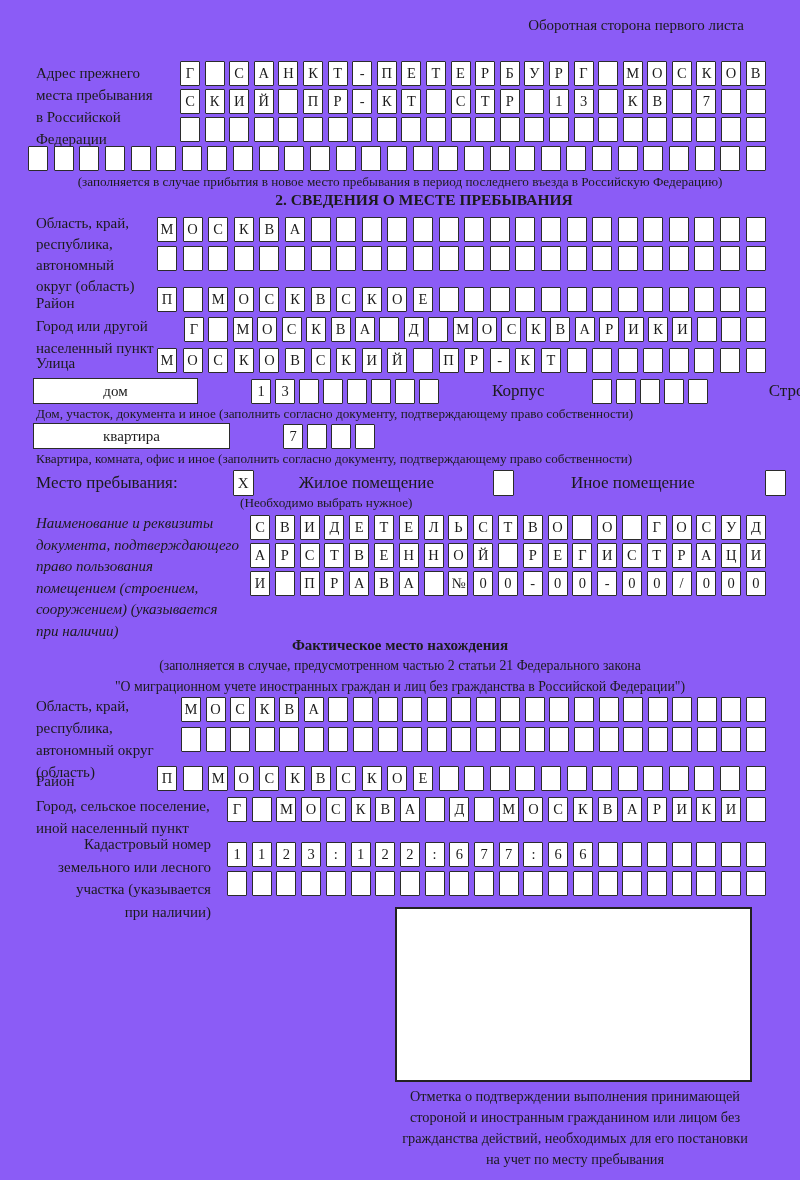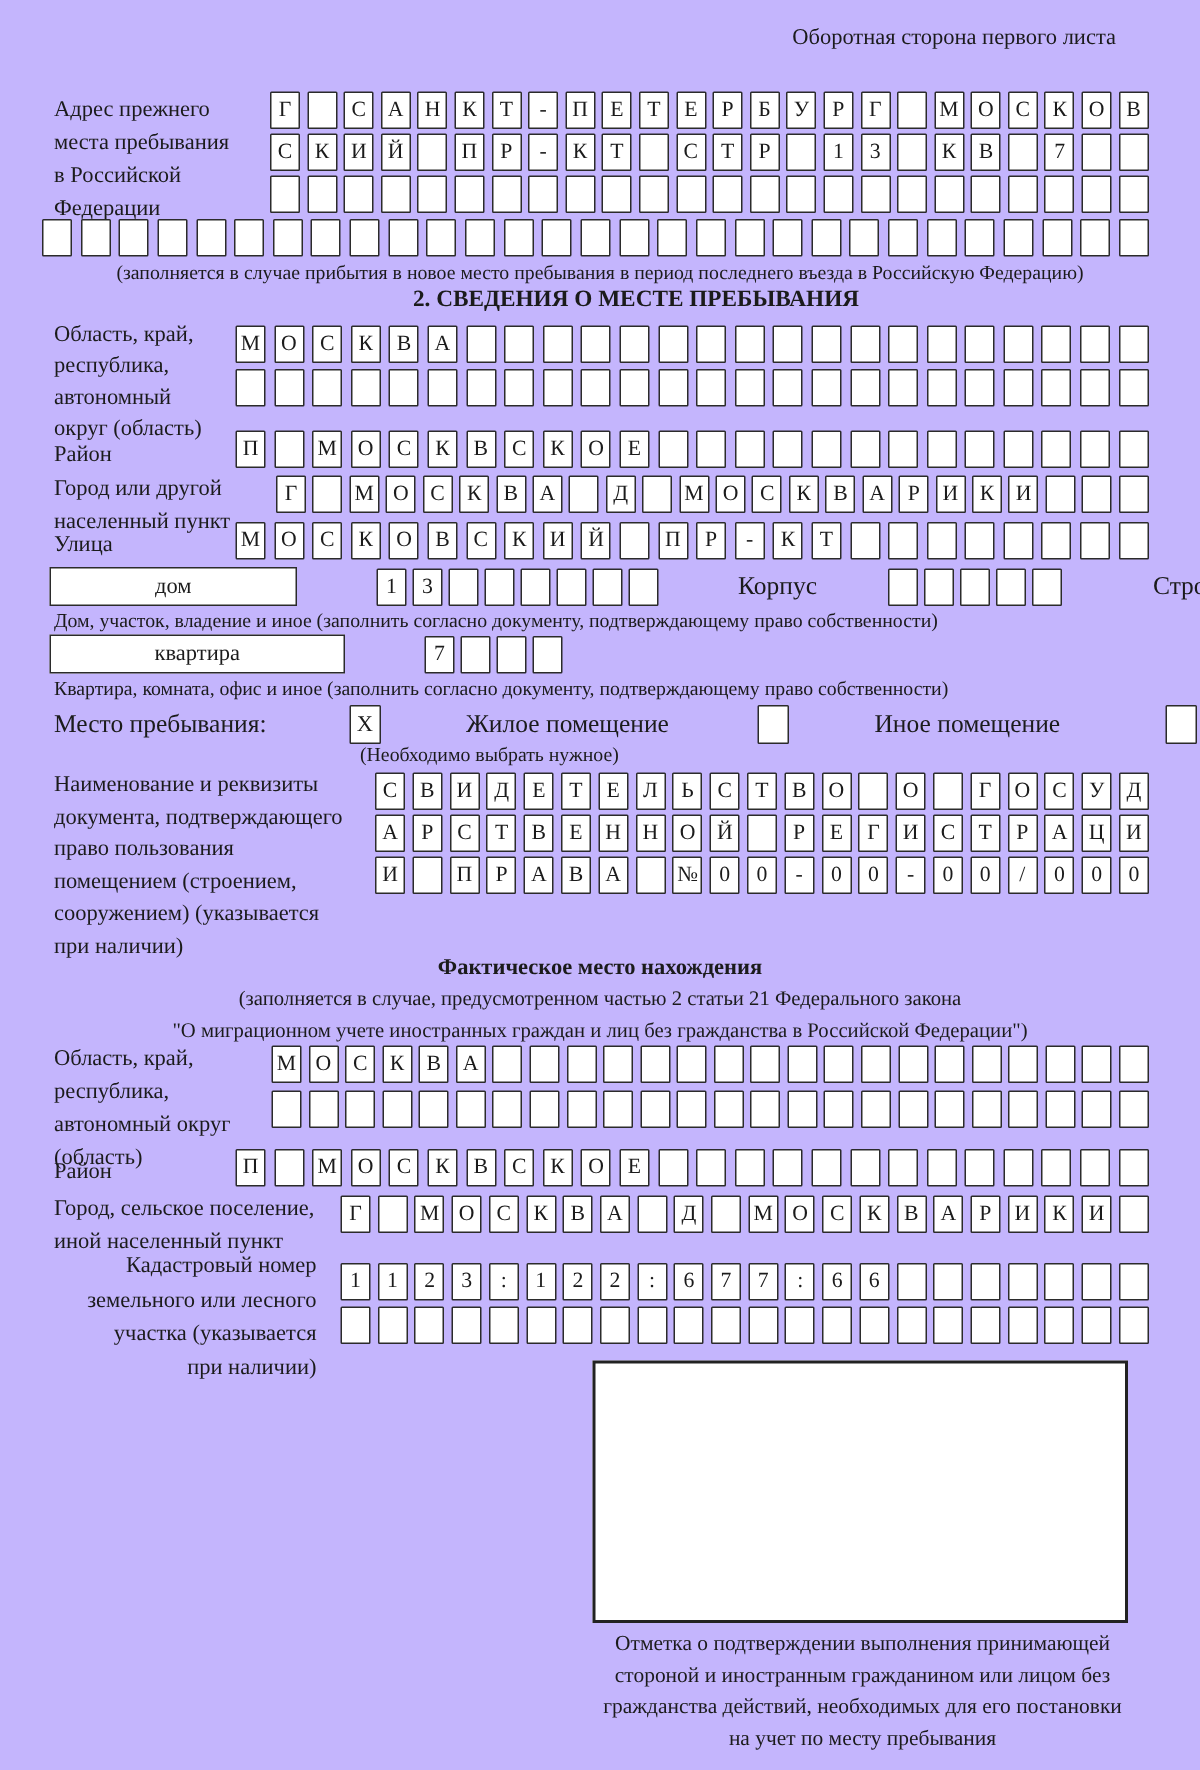--- a/index.html
+++ b/index.html
@@ -1,17 +1,17 @@
 <!DOCTYPE html>
 <html><head>
 <meta charset="utf-8">
 <style>
   html,body{margin:0;padding:0;background:#ffffff;}
   .sheet{
-    position:relative;width:800px;height:1180px;background:#c4b5fd;
+    position:relative;width:800px;height:1180px;background:#8b5cf6;
     font-family:"Liberation Serif","DejaVu Serif",serif;color:#1b1b1b;overflow:hidden;
   }
   .abs{position:absolute;}
   .lbl{font-size:15px;line-height:22px;white-space:pre-line;}
   .cap{font-size:13.2px;white-space:nowrap;}
   .center{left:0;width:100%;text-align:center;}
   .title{font-weight:bold;font-size:15.5px;}
   .cells{display:flex;gap:4px;}
   .cells.spread{justify-content:space-between;gap:0;}
   .cell{
@@ -317,51 +317,51 @@
         <span class="cell"></span>
       </div>
     <span class="ilabel" style="margin-left:16px;">Строение</span>
     <div class="cells" style="margin-left:8px;">
         <span class="cell">1</span>
         <span class="cell"></span>
         <span class="cell"></span>
         <span class="cell"></span>
       </div>
   </div>
-  <div class="abs cap" style="left:36px;top:406px;">Дом, участок, владение и иное (заполнить согласно документу, подтверждающему право собственности)</div>
+  <div class="abs cap" style="left:36px;top:406px;">Дом, участок, документа и иное (заполнить согласно документу, подтверждающему право собственности)</div>
 
   <div class="abs inline-row" style="left:33px;top:423px;">
     <div class="frect" style="width:197px;">квартира</div>
     <div class="cells" style="margin-left:8px;">
         <span class="cell">7</span>
         <span class="cell"></span>
         <span class="cell"></span>
         <span class="cell"></span>
       </div>
   </div>
   <div class="abs cap" style="left:36px;top:451px;">Квартира, комната, офис и иное (заполнить согласно документу, подтверждающему право собственности)</div>
 
   <div class="abs inline-row cbx" style="left:36px;top:470px;">
     <span class="ilabel">Место пребывания:</span>
     <div class="cells" style="margin-left:10px;">
         <span class="cell">X</span>
       </div>
-    <span class="ilabel" style="margin-left:12px;">Жилое помещение</span>
+    <span class="ilabel" style="">Жилое помещение</span>
     <div class="cells" style="margin-left:14px;">
         <span class="cell"></span>
       </div>
     <span class="ilabel" style="margin-left:12px;">Иное помещение</span>
     <div class="cells" style="margin-left:25px;">
         <span class="cell"></span>
       </div>
     <span class="ilabel" style="margin-left:32px;">Организация</span>
   </div>
   <div class="abs cap" style="left:240px;top:495px;">(Необходимо выбрать нужное)</div>
 
-  <div class="abs lbl" style="left:36px;top:513px;width:212px;line-height:21.5px;">Наименование и реквизиты
+  <div class="abs lbl" style="left:36px;top:513px;width:212px;line-height:21.5px;font-style:italic;">Наименование и реквизиты
 документа, подтверждающего
 право пользования
 помещением (строением,
 сооружением) (указывается
 при наличии)</div>
   <div class="abs cells spread" style="left:250px;right:34px;top:515px;">
       <span class="cell">С</span>
       <span class="cell">В</span>
       <span class="cell">И</span>
       <span class="cell">Д</span>

